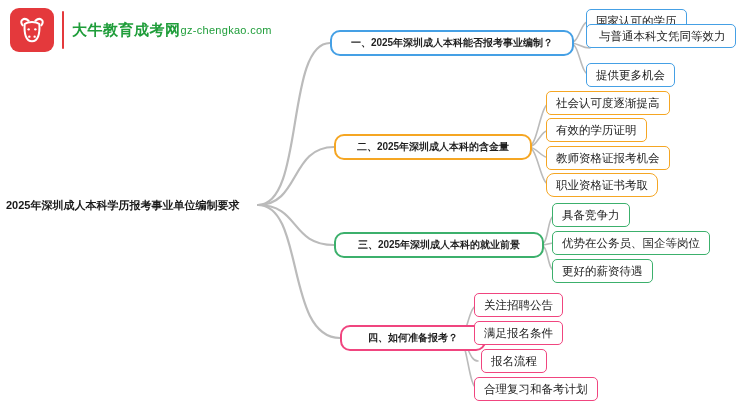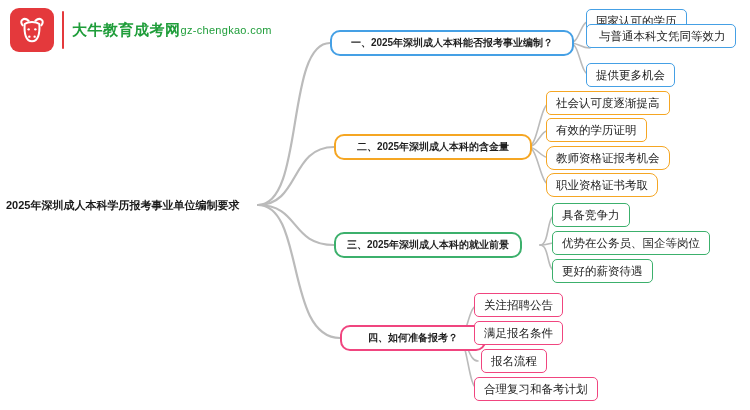--- a/index.html
+++ b/index.html
@@ -84,24 +84,24 @@
   <div class="root-node">2025年深圳成人本科学历报考事业单位编制要求</div>
 
   <div class="branch-node" style="left: 330px; top: 30px; width: 244px; border-color: rgb(69, 160, 229);">一、2025年深圳成人本科能否报考事业编制？</div>
   <div class="child-node" style="left: 586px; top: 9px; border-color: rgb(69, 160, 229);">国家认可的学历</div>
   <div class="child-node" style="left: 586px; top: 24px; border-color: rgb(69, 160, 229); padding-left: 12px;">与普通本科文凭同等效力</div>
   <div class="child-node" style="left: 586px; top: 63px; border-color: rgb(69, 160, 229);">提供更多机会</div>
 
   <div class="branch-node" style="left: 334px; top: 134px; width: 198px; border-color: rgb(245, 166, 35);">二、2025年深圳成人本科的含金量</div>
   <div class="child-node" style="left: 546px; top: 91px; border-color: rgb(245, 166, 35);">社会认可度逐渐提高</div>
   <div class="child-node" style="left: 546px; top: 118px; border-color: rgb(245, 166, 35);">有效的学历证明</div>
-  <div class="child-node" style="left: 546px; top: 146px; border-color: rgb(245, 166, 35); border-radius: 8px;">教师资格证报考机会</div>
+  <div class="child-node" style="left: 546px; top: 146px; border-color: rgb(245, 166, 35);">教师资格证报考机会</div>
   <div class="child-node" style="left: 546px; top: 173px; border-color: rgb(245, 166, 35); border-radius: 8px;">职业资格证书考取</div>
 
-  <div class="branch-node" style="left: 334px; top: 232px; width: 188px; border-color: rgb(60, 176, 108);">三、2025年深圳成人本科的就业前景</div>
+  <div class="branch-node" style="left: 334px; top: 232px; width: 210px; border-color: rgb(60, 176, 108);">三、2025年深圳成人本科的就业前景</div>
   <div class="child-node" style="left: 552px; top: 203px; border-color: rgb(60, 176, 108);">具备竞争力</div>
   <div class="child-node" style="left: 552px; top: 231px; border-color: rgb(60, 176, 108);">优势在公务员、国企等岗位</div>
   <div class="child-node" style="left: 552px; top: 259px; border-color: rgb(60, 176, 108);">更好的薪资待遇</div>
 
   <div class="branch-node" style="left: 340px; top: 325px; width: 146px; border-color: rgb(240, 69, 127);">四、如何准备报考？</div>
   <div class="child-node" style="left: 474px; top: 293px; border-color: rgb(240, 69, 127);">关注招聘公告</div>
   <div class="child-node" style="left: 474px; top: 321px; border-color: rgb(240, 69, 127);">满足报名条件</div>
   <div class="child-node" style="left: 474px; top: 349px; border-color: rgb(240, 69, 127); margin-left: 7px;">报名流程</div>
   <div class="child-node" style="left: 474px; top: 377px; border-color: rgb(240, 69, 127);">合理复习和备考计划</div>
 

